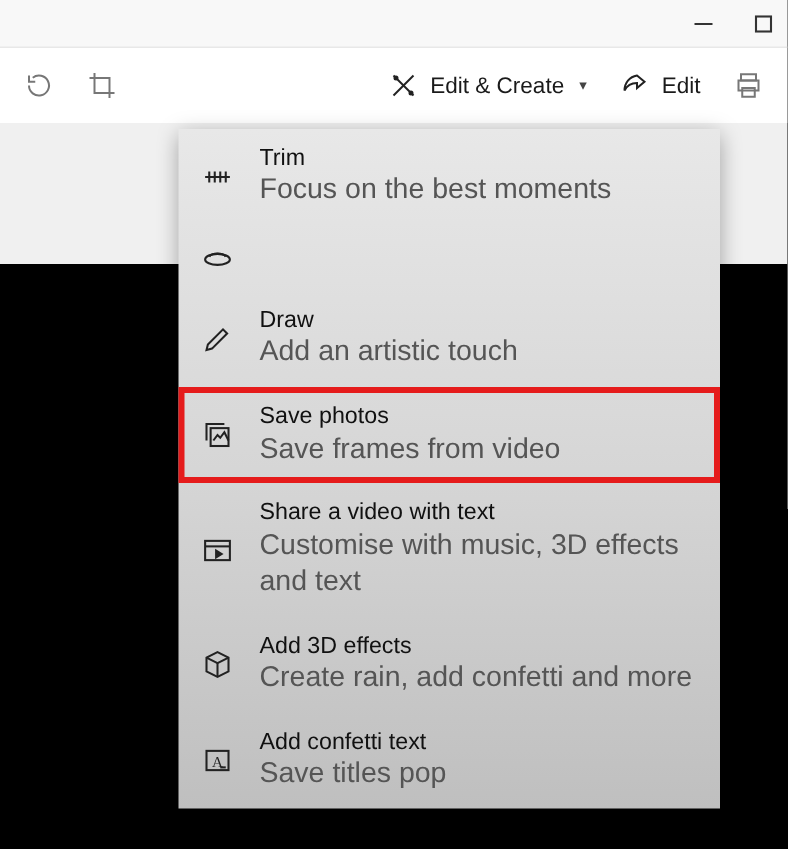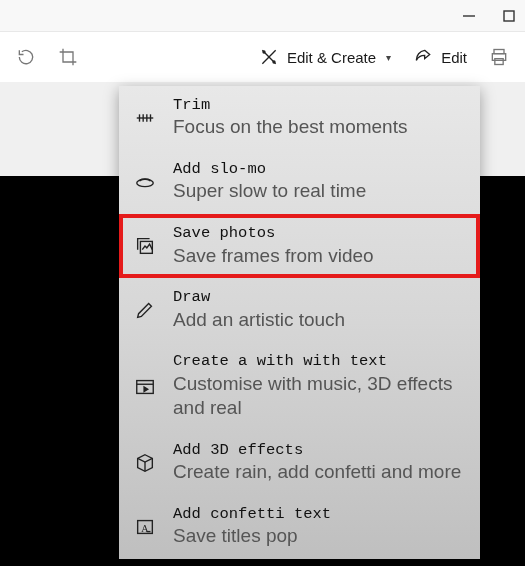--- a/index.html
+++ b/index.html
@@ -64,21 +64,21 @@
     }
     .menu-icon {
       width: 24px;
       height: 24px;
       flex-shrink: 0;
       display: flex;
       align-items: center;
       justify-content: center;
     }
     .menu-text { display: flex; flex-direction: column; }
-    .menu-title { font-size: 15.5px; color: #111; line-height: 1.25; font-family: Liberation Mono, monospace; }
+    .menu-title { font-size: 15.5px; color: #111; line-height: 1.25; }
     .menu-sub { font-size: 19px; color: #555; line-height: 1.3; }
     .highlight {
       outline: 4px solid #e51b1b;
       outline-offset: -4px;
       position: relative;
       z-index: 5;
     }
     svg { display: block; }
   </style>
 </head>
@@ -166,63 +166,59 @@
     </div>
   </div>
 
   <div class="menu-item">
     <span class="menu-icon">
       <svg width="22" height="22" viewBox="0 0 24 24" fill="none" stroke="#222" stroke-width="1.5">
         <ellipse cx="12" cy="13" rx="9" ry="4"></ellipse>
           <path d="M6 11c2-3 10-3 12 0"></path>
       </svg>
     </span>
-    <div class="menu-text">
-      <span class="menu-title">Add slo-mo</span>
-      <span class="menu-sub">Super slow to real time</span>
+  </div>
+
+  <div class="menu-item">
+    <span class="menu-icon">
+      <svg width="22" height="22" viewBox="0 0 24 24" fill="none" stroke="#222" stroke-width="1.5">
+        <path d="M4 20l4-1 11-11-3-3L5 16l-1 4z"></path>
+      </svg>
+    </span>
+    <div class="menu-text">
+      <span class="menu-title">Draw</span>
+      <span class="menu-sub">Add an artistic touch</span>
     </div>
   </div>
 
   <div class="menu-item highlight">
     <span class="menu-icon">
       <svg width="22" height="22" viewBox="0 0 24 24" fill="none" stroke="#222" stroke-width="1.5">
         <rect x="7" y="7" width="13" height="13"></rect>
           <path d="M4 16V4h13"></path>
           <path d="M9 16l3-4 2 2 3-4 3 6"></path>
       </svg>
     </span>
     <div class="menu-text">
       <span class="menu-title">Save photos</span>
       <span class="menu-sub">Save frames from video</span>
     </div>
   </div>
 
   <div class="menu-item">
     <span class="menu-icon">
       <svg width="22" height="22" viewBox="0 0 24 24" fill="none" stroke="#222" stroke-width="1.5">
-        <path d="M4 20l4-1 11-11-3-3L5 16l-1 4z"></path>
-      </svg>
-    </span>
-    <div class="menu-text">
-      <span class="menu-title">Draw</span>
-      <span class="menu-sub">Add an artistic touch</span>
-    </div>
-  </div>
-
-  <div class="menu-item">
-    <span class="menu-icon">
-      <svg width="22" height="22" viewBox="0 0 24 24" fill="none" stroke="#222" stroke-width="1.5">
         <rect x="3" y="5" width="18" height="14"></rect>
           <line x1="3" y1="9" x2="21" y2="9"></line>
           <polygon points="11,12 11,17 15,14.5" fill="#222"></polygon>
       </svg>
     </span>
     <div class="menu-text">
-      <span class="menu-title">Create a with with text</span>
-      <span class="menu-sub">Customise with music, 3D effects and real</span>
+      <span class="menu-title">Share a video with text</span>
+      <span class="menu-sub">Customise with music, 3D effects and text</span>
     </div>
   </div>
 
   <div class="menu-item">
     <span class="menu-icon">
       <svg width="22" height="22" viewBox="0 0 24 24" fill="none" stroke="#222" stroke-width="1.5">
         <path d="M12 3l8 4v10l-8 4-8-4V7l8-4z"></path>
           <path d="M4 7l8 4 8-4"></path>
           <line x1="12" y1="11" x2="12" y2="21"></line>
       </svg>

